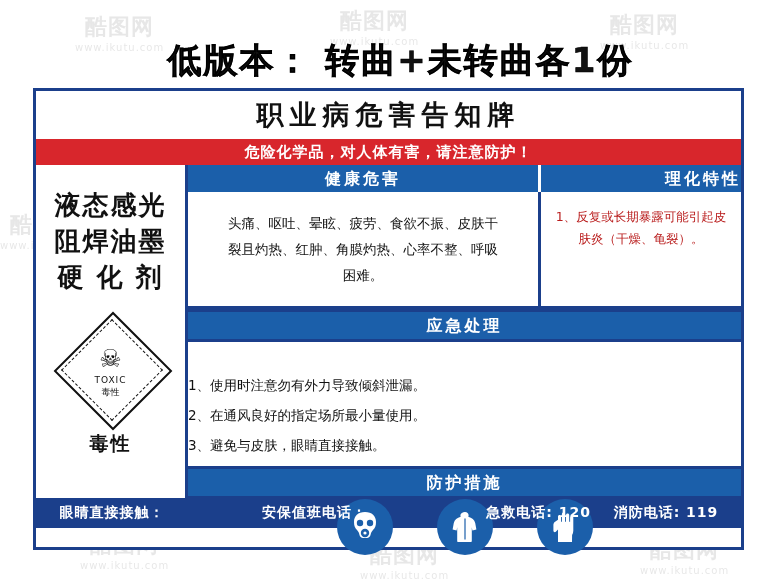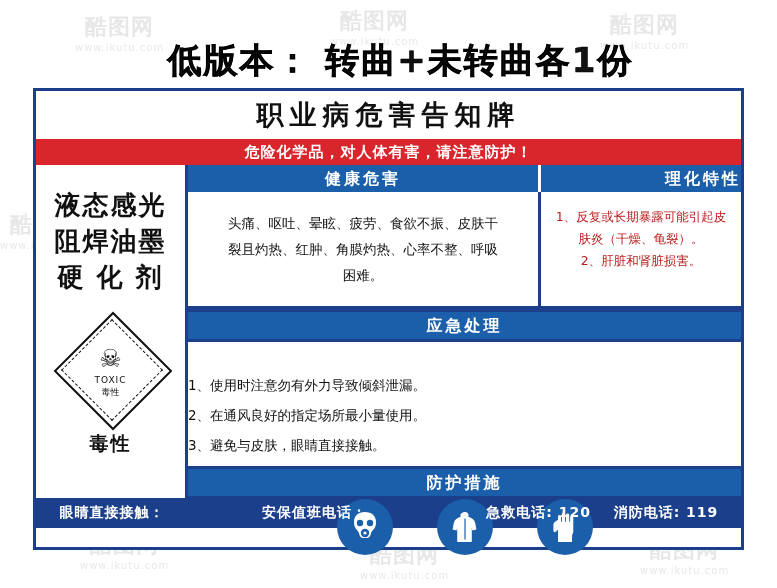--- a/index.html
+++ b/index.html
@@ -241,21 +241,20 @@
 
       <div class="row-top">
         <div class="band band-health">健康危害</div>
         <div class="band band-phys">理化特性</div>
       </div>
 
       <div class="content-top">
         <div class="cell-health">头痛、呕吐、晕眩、疲劳、食欲不振、皮肤干裂且灼热、红肿、角膜灼热、心率不整、呼吸困难。</div>
         <div class="cell-phys">
           <div>1、反复或长期暴露可能引起皮肤炎（干燥、龟裂）。</div>
-          <div>2、肝脏和肾脏损害。</div>
         </div>
       </div>
 
       <div class="band band-row">应急处理</div>
 
       <div class="emergency-body">
         <div>1、使用时注意勿有外力导致倾斜泄漏。</div>
         <div>2、在通风良好的指定场所最小量使用。</div>
         <div>3、避免与皮肤，眼睛直接接触。</div>
       </div>

